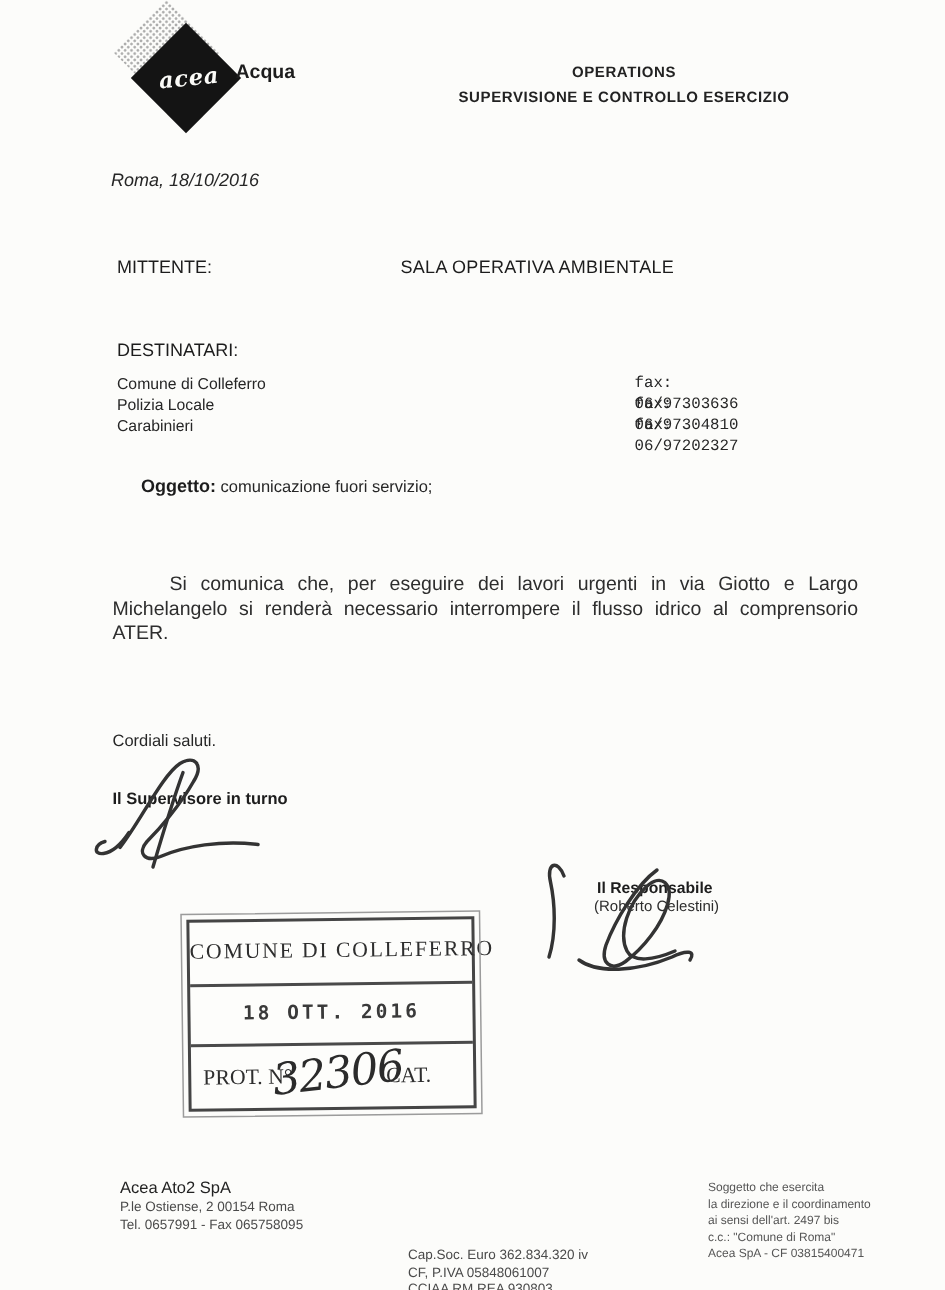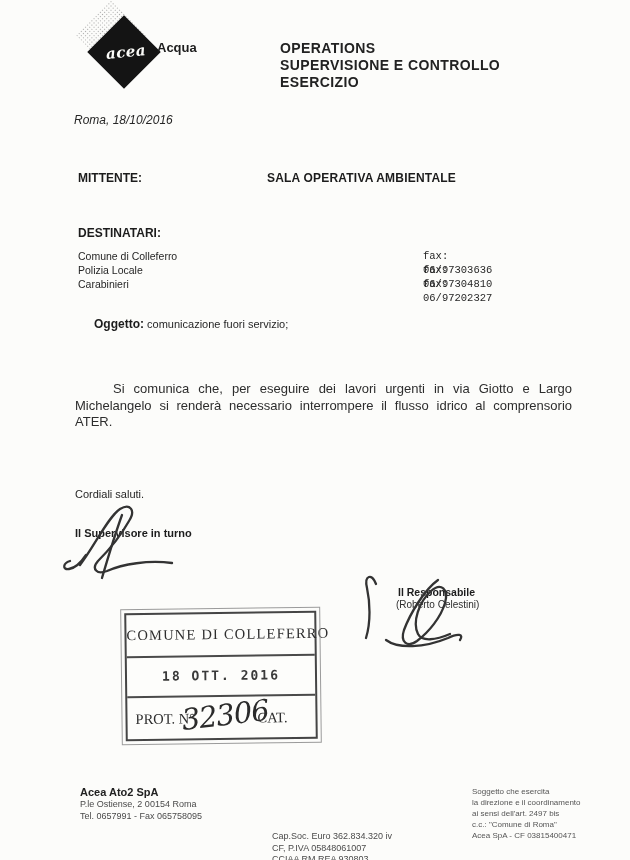--- a/index.html
+++ b/index.html
@@ -16,26 +16,26 @@
   .logo-speck{position:absolute;left:-2px;top:-4px;width:50px;height:50px;
     transform:rotate(45deg);opacity:.75;
     background-image:radial-gradient(#8f8f8f 0.7px,transparent 1px);
     background-size:3px 3px;}
   .logo-diamond{position:absolute;left:10px;top:12px;width:52px;height:52px;
     background:#141414;transform:rotate(45deg);}
   .logo-word{position:absolute;left:12px;top:29px;width:52px;text-align:center;
     font-family:"DejaVu Serif",serif;font-style:italic;font-weight:bold;
     font-size:15px;color:#fbfbf8;transform:rotate(-6deg);letter-spacing:.5px;}
   .brand-label{left:157px;top:40px;font-weight:bold;font-size:13px;color:#1d1d1d;}
-  .dept{left:280px;top:40px;width:272px;text-align:left;font-weight:bold;
-    font-size:14px;color:#222;line-height:17px;letter-spacing:.4px;}
+  .dept{left:280px;top:40px;width:272px;text-align:center;font-weight:bold;
+    font-size:10px;color:#222;line-height:17px;letter-spacing:.4px;}
 
   .dateline{left:74px;top:113px;font-style:italic;font-size:12px;color:#262626;}
 
-  .label-bold{font-weight:bold;font-size:12px;color:#1c1c1c;}
+  .label-bold{font-weight:normal;font-size:12px;color:#1c1c1c;}
   .sender-label{left:78px;top:171px;}
   .sender-value{left:267px;top:171px;letter-spacing:.2px;}
   .dest-label{left:78px;top:226px;}
 
   .recipients{left:78px;top:249px;width:440px;font-size:10.5px;color:#262626;}
   .recip-row{position:relative;height:14px;line-height:14px;}
   .recip-fax{position:absolute;left:345px;top:0;font-family:Liberation Mono, monospace;}
 
   .subject{left:78px;top:317px;font-size:11px;color:#262626;margin-left:16px;}
   .subject b{font-size:12px;color:#1c1c1c;}
@@ -68,21 +68,21 @@
     font-family:"Liberation Serif",serif;font-size:14.5px;white-space:nowrap;}
   .stamp-prot{padding-left:8px;}
   .stamp-cat{position:absolute;left:130px;top:0;}
   .stamp-hand{position:absolute;left:54px;top:-12px;height:60px;line-height:60px;
     font-family:"DejaVu Serif",serif;font-style:italic;font-size:29px;color:#2b2b2b;
     transform:rotate(-6deg);letter-spacing:-1px;}
 
   
   .foot{font-size:9px;color:#4a4a4a;line-height:11.5px;}
   .foot1{left:80px;top:786px;}
-  .foot1 .co{font-weight:bold;font-size:11px;color:#222;line-height:13px;}
+  .foot1 .co{font-weight:normal;font-size:11px;color:#222;line-height:13px;}
   .foot2{left:272px;top:789px;margin-top:42px;}
   .foot3{left:472px;top:786px;font-size:8px;line-height:11px;color:#555;}
 </style>
 </head>
 <body>
 
 <div class="page">
 
   <div class="abs logo-wrap">
     <div class="logo-speck"></div>

